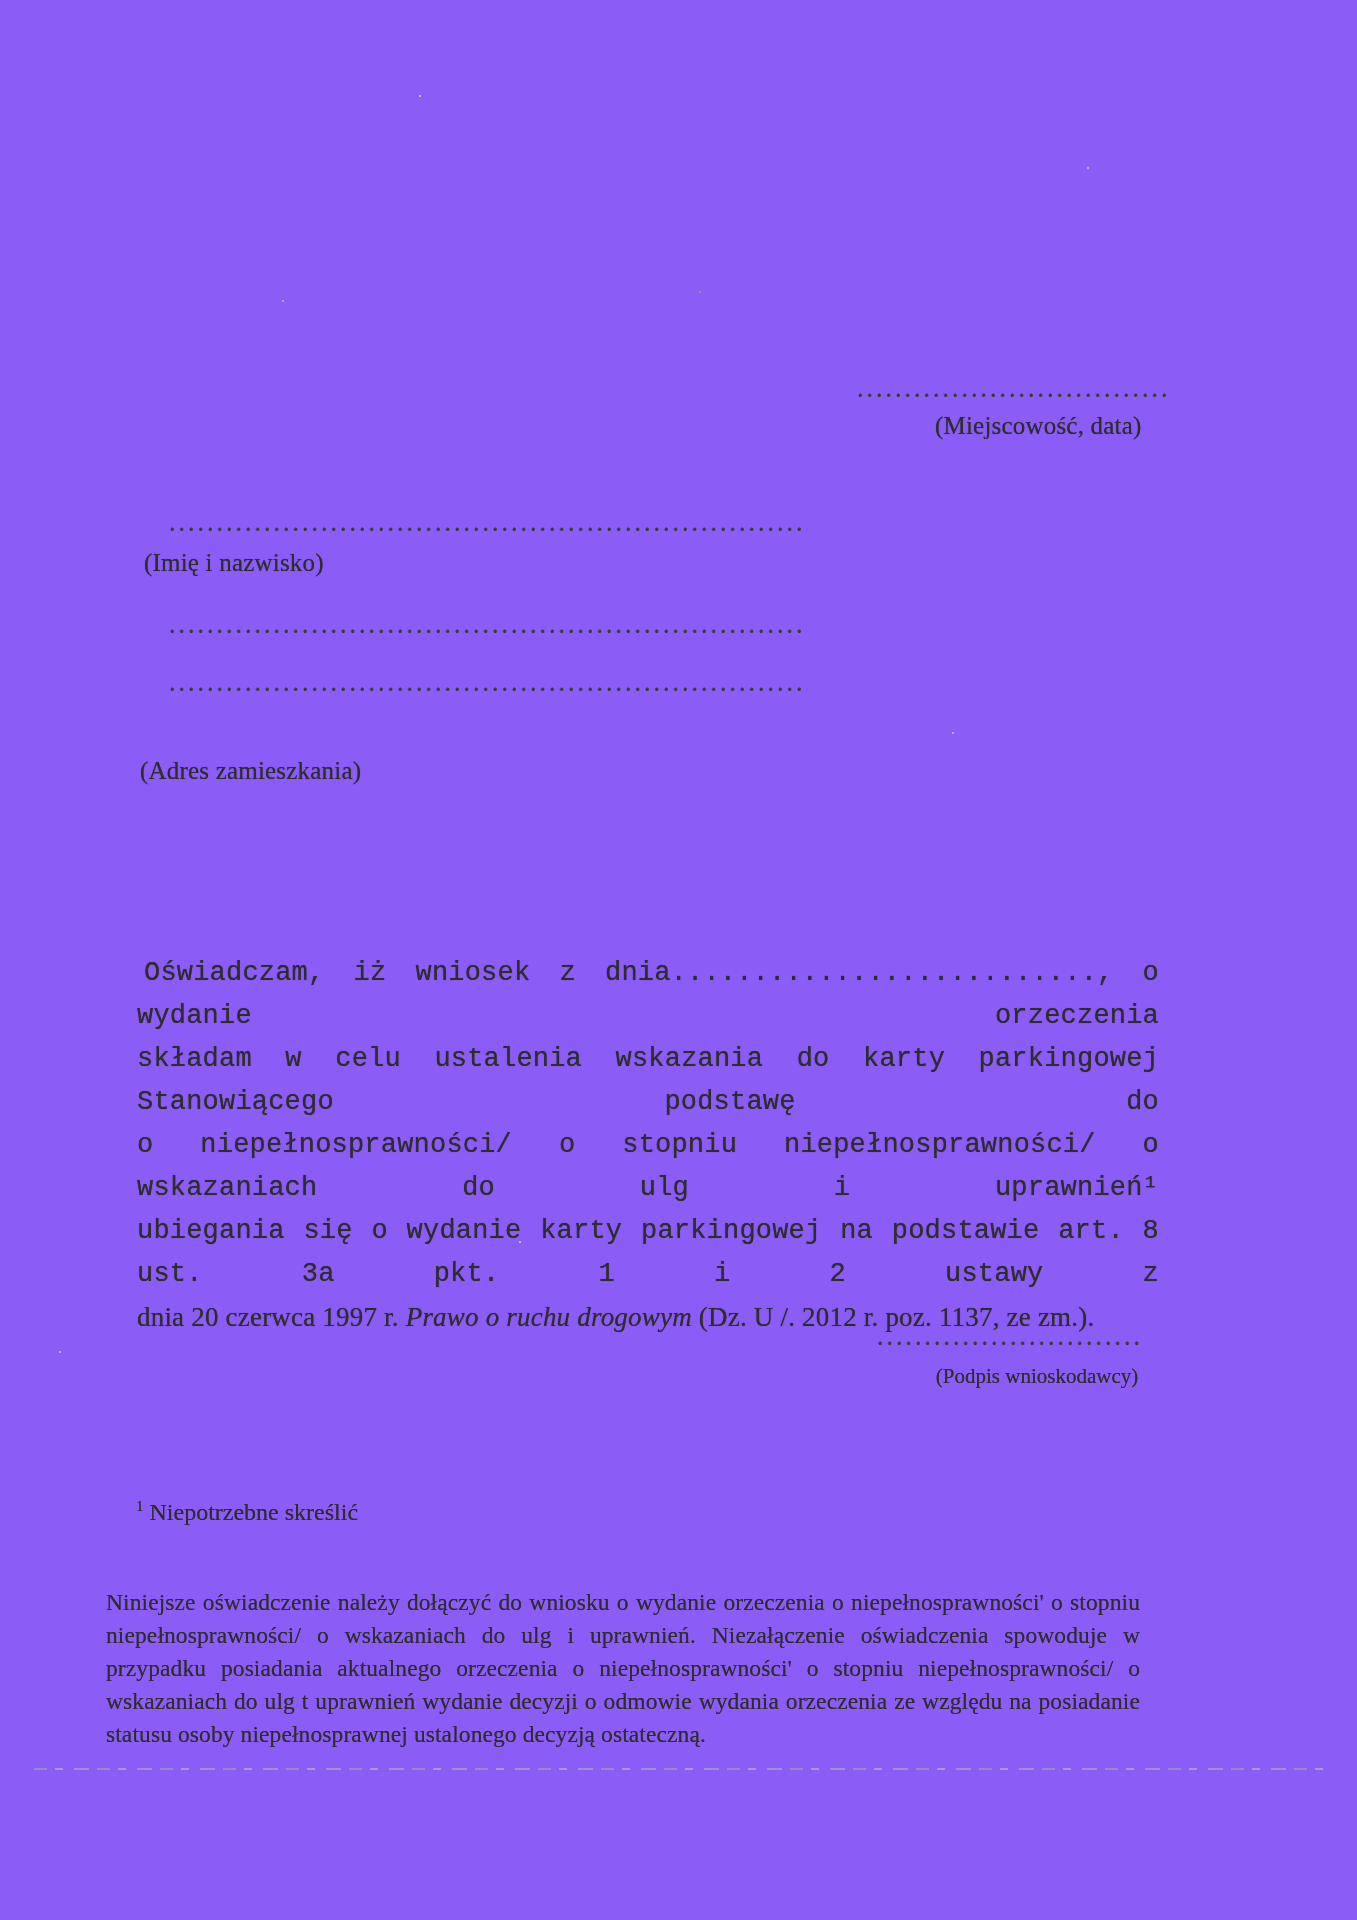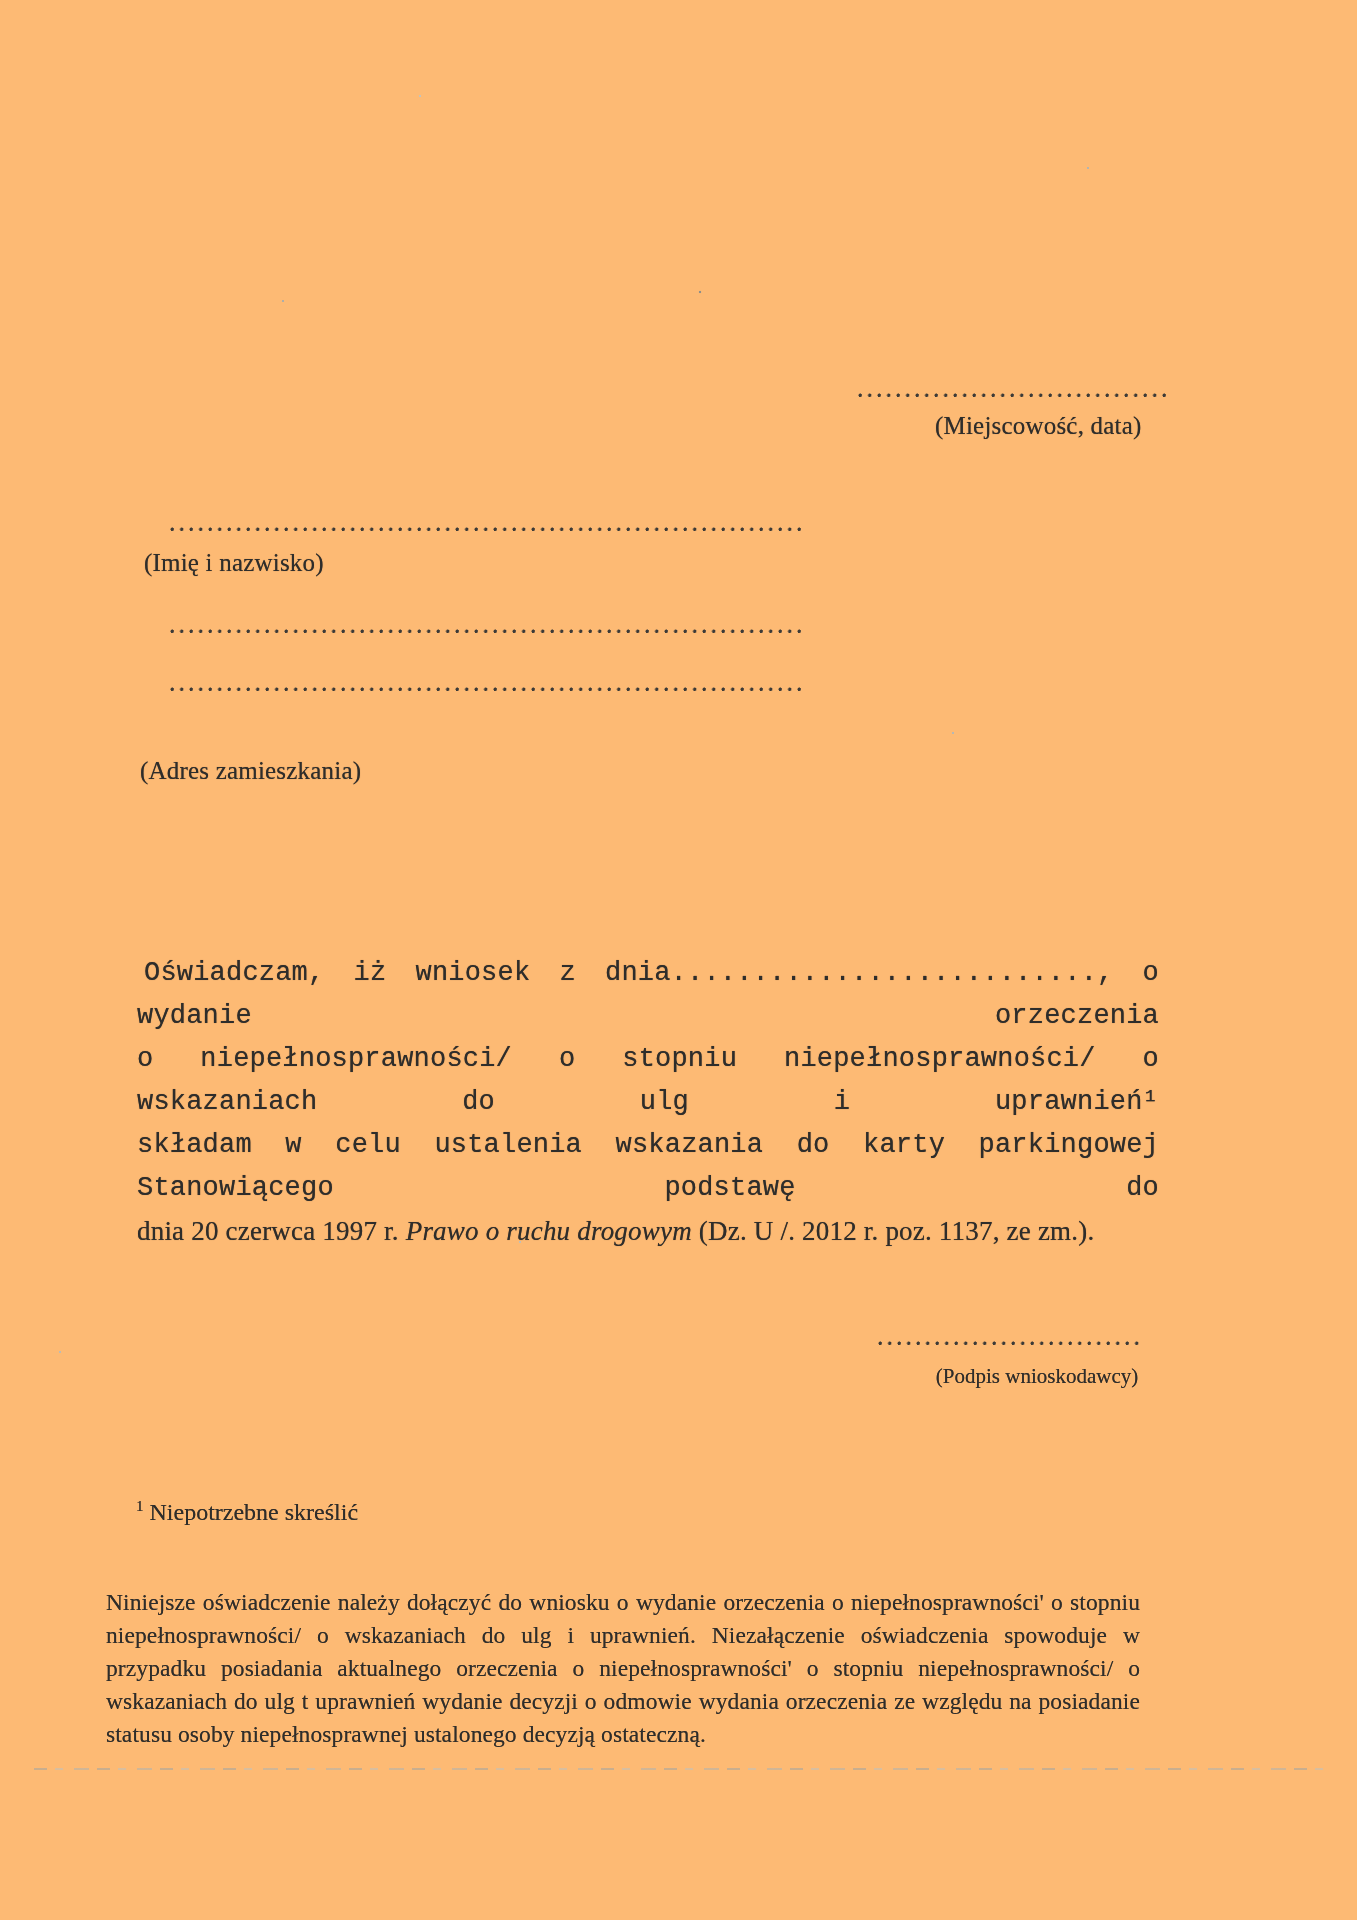--- a/index.html
+++ b/index.html
@@ -4,21 +4,21 @@
 <style>
   html, body {
     margin: 0;
     padding: 0;
     background: #ffffff;
   }
   #page {
     position: relative;
     width: 1357px;
     height: 1920px;
-    background: #fdba74;
+    background: #8b5cf6;
     font-family: "Liberation Serif", "DejaVu Serif", serif;
     color: #2e2d2b;
     overflow: hidden;
   }
   
   #page::before {
     content: "";
     position: absolute;
     inset: 0;
     pointer-events: none;
@@ -135,22 +135,23 @@
   <div class="dots" style="left:170px; top:527px; width:636px;"></div>
   <div class="txt label-small" style="left:144px; top:549px;">(Imię i nazwisko)</div>
 
   <div class="dots" style="left:170px; top:629px; width:636px;"></div>
   <div class="dots" style="left:170px; top:687px; width:636px;"></div>
   <div class="txt label-small" style="left:140px; top:711px;margin-top:46px;">(Adres zamieszkania)</div>
 
 
   <div class="statement">
     <div class="statement-line statement-first">Oświadczam, iż wniosek z dnia.........................., o wydanie orzeczenia</div>
+    <div class="statement-line">składam w celu ustalenia wskazania do karty parkingowej Stanowiącego podstawę do</div>
     <div class="statement-line">o niepełnosprawności/ o stopniu niepełnosprawności/ o wskazaniach do ulg i uprawnień¹</div>
-    <div class="statement-line">składam w celu ustalenia wskazania do karty parkingowej Stanowiącego podstawę do</div>
+    <div class="statement-line">ubiegania się o wydanie karty parkingowej na podstawie art. 8 ust. 3a pkt. 1 i 2 ustawy z</div>
     <div class="statement-last"><span>dnia 20 czerwca 1997 r. </span><span class="italic">Prawo o ruchu drogowym</span><span> (Dz. U /. 2012 r. poz. 1137, ze zm.).</span></div>
   </div>
 
   <div class="dots" style="left:878px; top:1341px; width:266px;"></div>
   <div class="signature-label">(Podpis wnioskodawcy)</div>
 
   <div class="footnote"><sup>1</sup><span> Niepotrzebne skreślić</span></div>
 
   <div class="note">Niniejsze oświadczenie należy dołączyć do wniosku o wydanie orzeczenia o niepełnosprawności' o stopniu niepełnosprawności/ o wskazaniach do ulg i uprawnień. Niezałączenie oświadczenia spowoduje w przypadku posiadania aktualnego orzeczenia o niepełnosprawności' o stopniu niepełnosprawności/ o wskazaniach do ulg t uprawnień wydanie decyzji o odmowie wydania orzeczenia ze względu na posiadanie statusu osoby niepełnosprawnej ustalonego decyzją ostateczną.</div>
 

